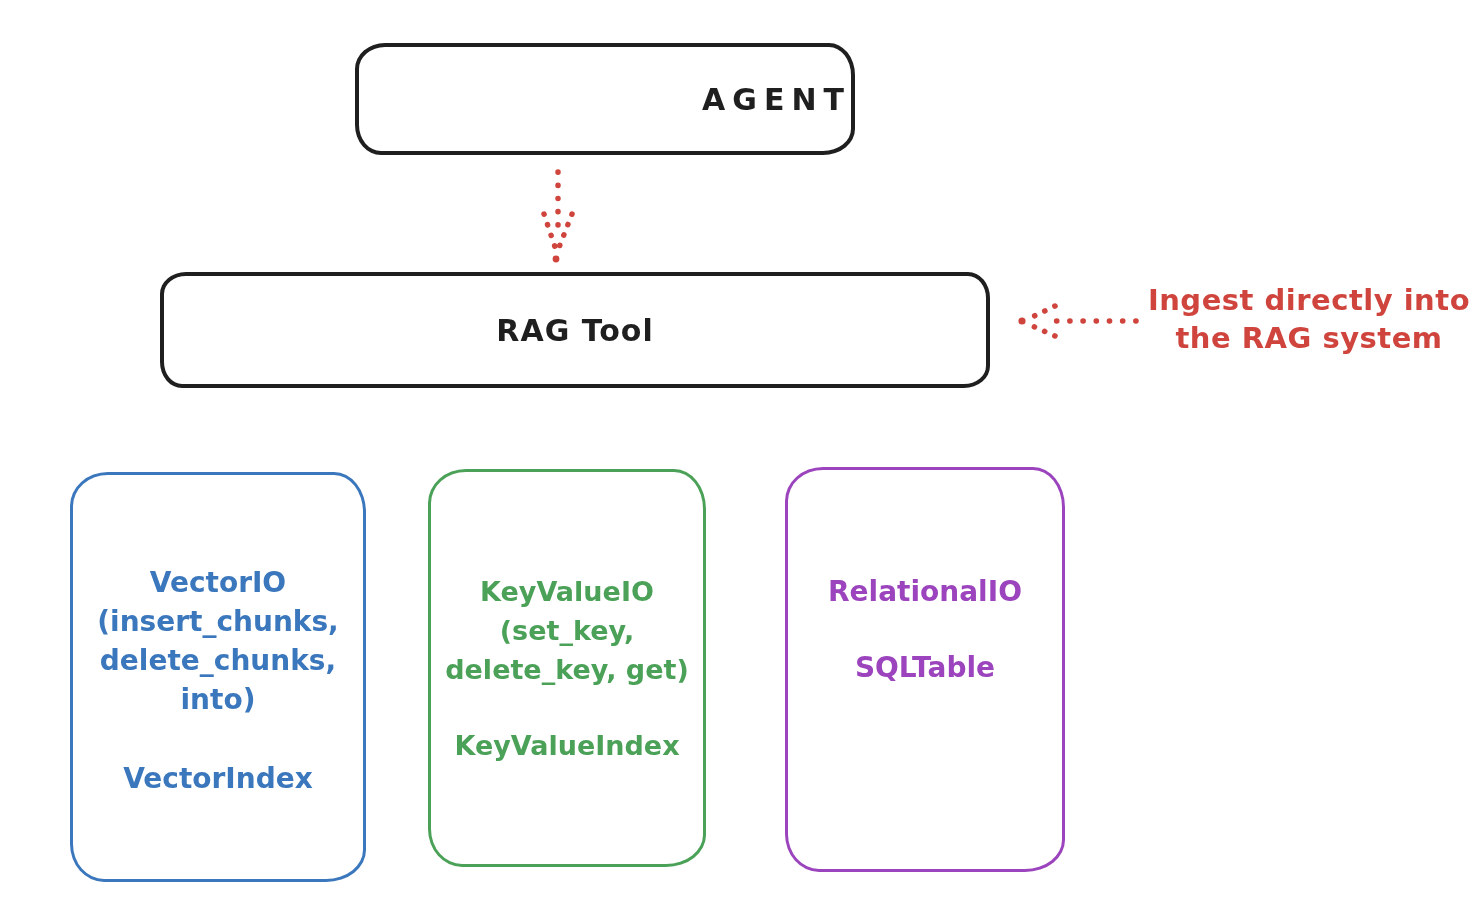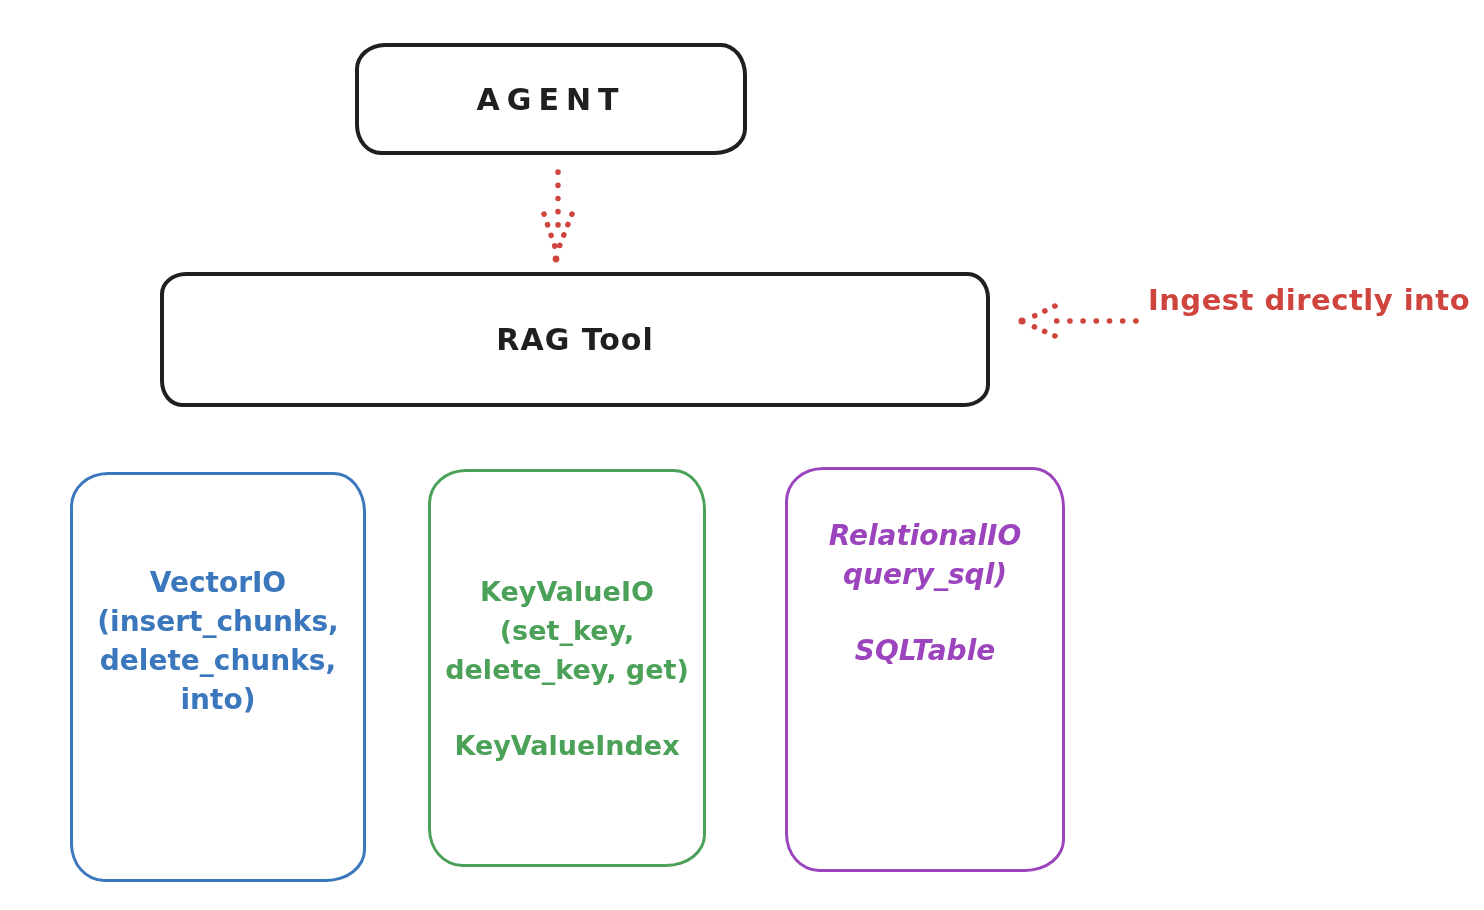--- a/index.html
+++ b/index.html
@@ -23,32 +23,33 @@
   }
   .box-black {
     border-color: var(--ink, #1f1f1f);
     color: var(--ink, #1f1f1f);
     display: flex;
     align-items: center;
     justify-content: center;
   }
   .agent-box {
     left: 355px; top: 43px;
-    width: 392px; height: 112px;
+    width: 500px; height: 112px;
     border-width: 4px;
     border-radius: 30px 26px 32px 26px / 26px 32px 26px 30px;
+    justify-content: flex-end;
   }
   .agent-box .label {
     font-size: 30px;
     font-weight: 700;
     letter-spacing: 7px;
   }
   .rag-box {
     left: 160px; top: 272px;
-    width: 830px; height: 135px;
+    width: 830px; height: 116px;
     border-width: 4px;
     border-radius: 26px 22px 26px 22px / 22px 26px 22px 26px;
   }
   .rag-box .label {
     font-size: 30px;
     font-weight: 700;
     letter-spacing: 1px;
   }
   .arrows {
     position: absolute;
@@ -111,22 +112,21 @@
     color: var(--green, #4aa157);
     padding-top: 100px;
     font-size: 27px;
   }
   .keyvalue-box .index-label { margin-top: 37px; }
   .relational-box {
     left: 785px; top: 450px;
     width: 280px; height: 405px;
     border-color: var(--purple, #9b44bd);
     color: var(--purple, #9b44bd);
-    padding-top: 46px;
-    font-style: italic;
+    padding-top: 102px;
   }
   .relational-box .index-label { margin-top: 37px; }
 </style>
 </head>
 <body>
 
 <div class="canvas">
 
   <div class="box box-black agent-box">
     <span class="label">AGENT</span>
@@ -144,35 +144,36 @@
       <circle class="dot-tip" cx="1022" cy="321" r="3.6"></circle>
     </g>
   </svg>
 
   <div class="box box-black rag-box">
     <span class="label">RAG Tool</span>
   </div>
 
   <div class="annotation">
     <div>Ingest directly into</div>
+    <div>the RAG system</div>
   </div>
 
   <div class="box box-colored vector-box">
     <div class="method-line">VectorIO</div>
     <div class="method-line">(insert_chunks,</div>
     <div class="method-line">delete_chunks,</div>
     <div class="method-line">into)</div>
+    <div class="index-label">VectorIndex</div>
   </div>
 
   <div class="box box-colored keyvalue-box">
     <div class="method-line">KeyValueIO</div>
     <div class="method-line">(set_key,</div>
     <div class="method-line">delete_key, get)</div>
     <div class="index-label">KeyValueIndex</div>
   </div>
 
   <div class="box box-colored relational-box">
     <div class="method-line">RelationalIO</div>
-    <div class="method-line">query_sql)</div>
     <div class="index-label">SQLTable</div>
   </div>
 
 </div>
 
 </body></html>

